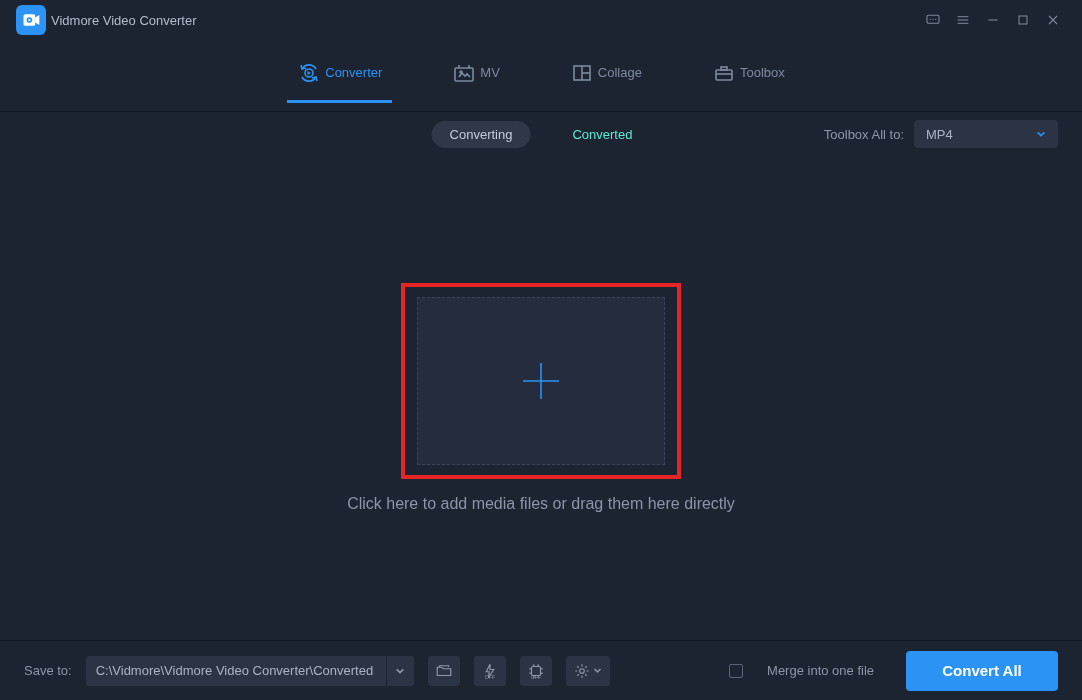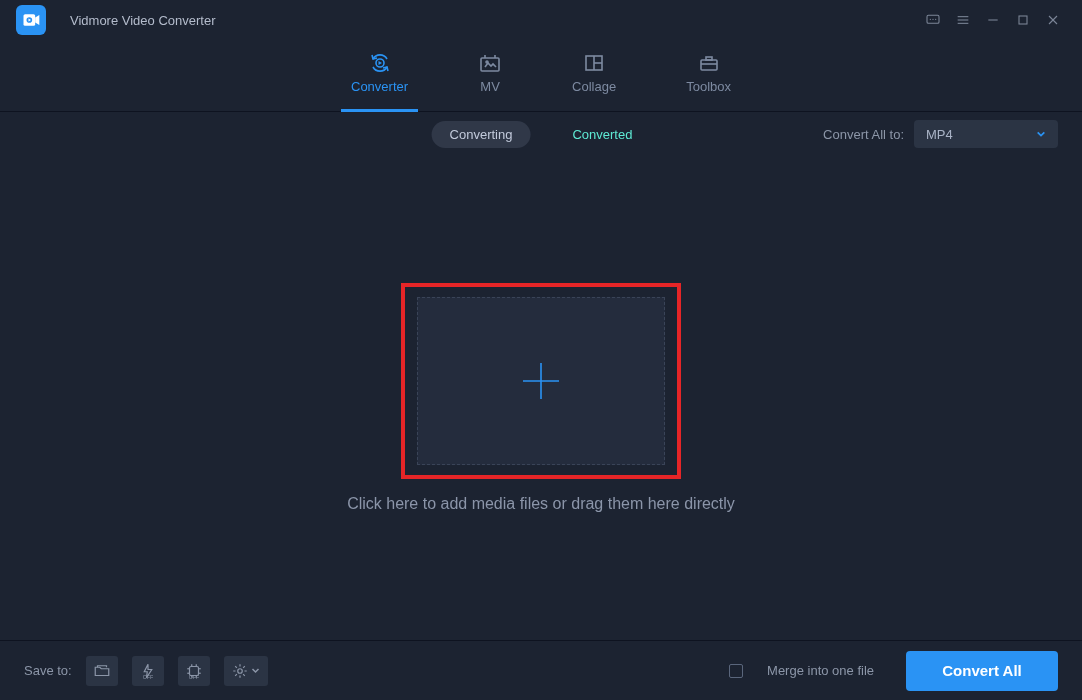--- a/index.html
+++ b/index.html
@@ -12,36 +12,36 @@
   
   .titlebar {
     height: 40px; display: flex; align-items: center; padding: 0 14px 0 16px;
     background: #1c2331;
   }
   .titlebar .logo {
     width: 30px; height: 30px; border-radius: 6px; background:#2a93f4;
     display: flex; align-items: center; justify-content: center;
   }
   .titlebar .logo svg { width: 20px; height: 20px; }
-  .titlebar .title { margin-left: 24px; color:#b4bccc; font-size: 13px; }
+  .titlebar .title { margin-left: 5px; color:#b4bccc; font-size: 13px; }
   .titlebar .spacer { flex: 1; }
   .winbtn {
     width: 30px; height: 30px; display: flex; align-items: center; justify-content: center;
     color:#7c8698; cursor: pointer;
   }
   .winbtn svg { width: 16px; height: 16px; stroke: currentColor; fill: none; stroke-width: 1.6; }
 
   
   .tabs {
     height: 72px; display: flex; align-items: center; justify-content: center; gap: 70px;
     border-bottom: 1px solid #0e1320;
     background: #1c2331;
   }
   .tab {
-    display: flex; flex-direction: column; align-items: center; gap: 4px; cursor: pointer;
+    display: flex; align-items: center; gap: 4px; cursor: pointer;
     color:#7d8aa1; position: relative; padding-bottom: 6px;
   }
   .tab svg { width: 24px; height: 24px; stroke: currentColor; fill: none; stroke-width: 1.6; }
   .tab.active { color:#2a93f4; }
   .tab.active::after {
     content: ""; position: absolute; bottom: -12px; left: -10px; right: -10px; height: 3px;
     background:#2a93f4;
   }
   .tab .tab-label { font-size: 13px; }
 
@@ -222,21 +222,21 @@
   </div>
 
   <div class="toolbar" style="position:relative;">
 
     <div class="center">
       <div class="pill">Converting</div>
       <div class="pill inactive">Converted</div>
     </div>
 
     <div class="right">
-      <span class="label">Convert All to:</span>
+      <span class="label">Toolbox All to:</span>
       <div class="format-select">
         <span>MP4</span>
         <svg viewBox="0 0 12 12">
             <path d="M2 4 L6 8 L10 4"></path>
           </svg>
       </div>
     </div>
   </div>
 
   <div class="main">
@@ -246,20 +246,28 @@
             <line x1="24" y1="6" x2="24" y2="42"></line>
             <line x1="6" y1="24" x2="42" y2="24"></line>
           </svg>
       </div>
     </div>
     <div class="drop-hint">Click here to add media files or drag them here directly</div>
   </div>
 
   <div class="footer">
     <span class="saveto-label">Save to:</span>
+    <div class="path-box">
+      <input class="path-input" readonly="" value="C:\Vidmore\Vidmore Video Converter\Converted" style="">
+      <div class="path-caret">
+        <svg viewBox="0 0 12 12">
+            <path d="M2 4 L6 8 L10 4"></path>
+          </svg>
+      </div>
+    </div>
     <div class="iconbtn">
       <svg viewBox="0 0 24 24">
           <path d="M3 7 L3 18 L21 18 L21 9 L11 9 L9 7 Z"></path>
           <path d="M6 7 L6 5 L18 5 L18 7"></path>
         </svg>
     </div>
     <div class="iconbtn">
       <svg viewBox="0 0 24 24">
           <path d="M12 3 L7 13 L11 13 L10 21 L17 10 L12 10 Z"></path>
           <text x="12" y="23" class="sub" text-anchor="middle" stroke="none">OFF</text>

